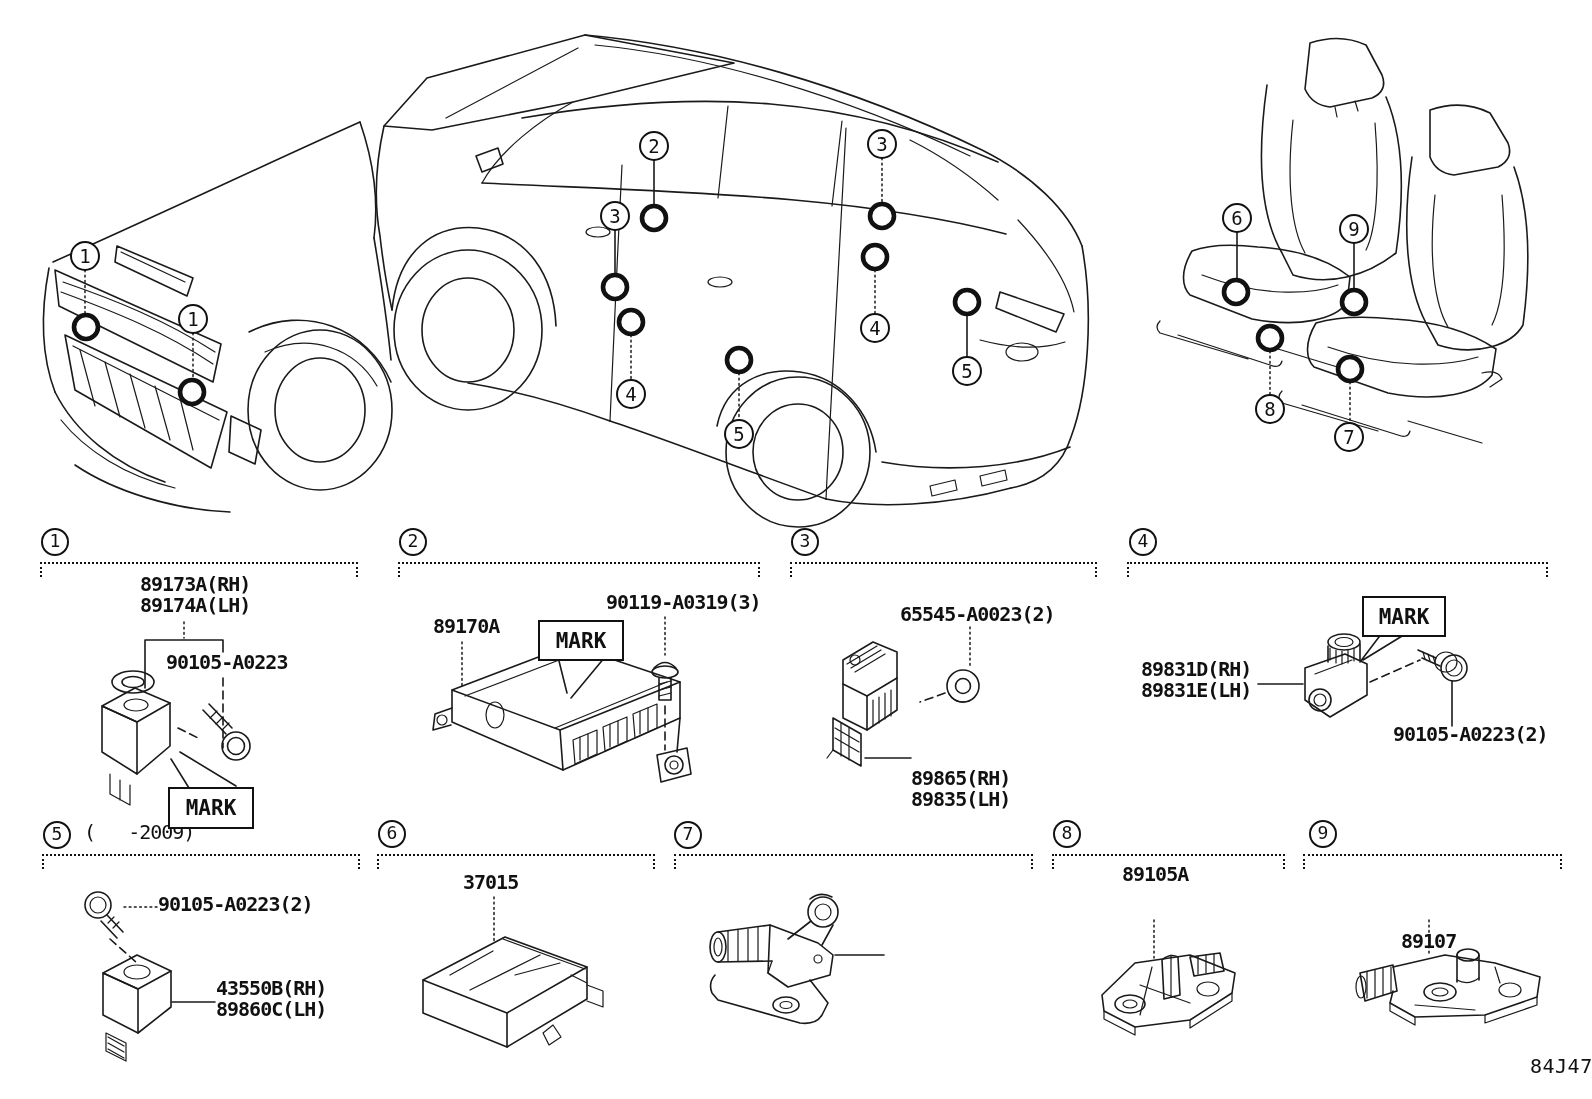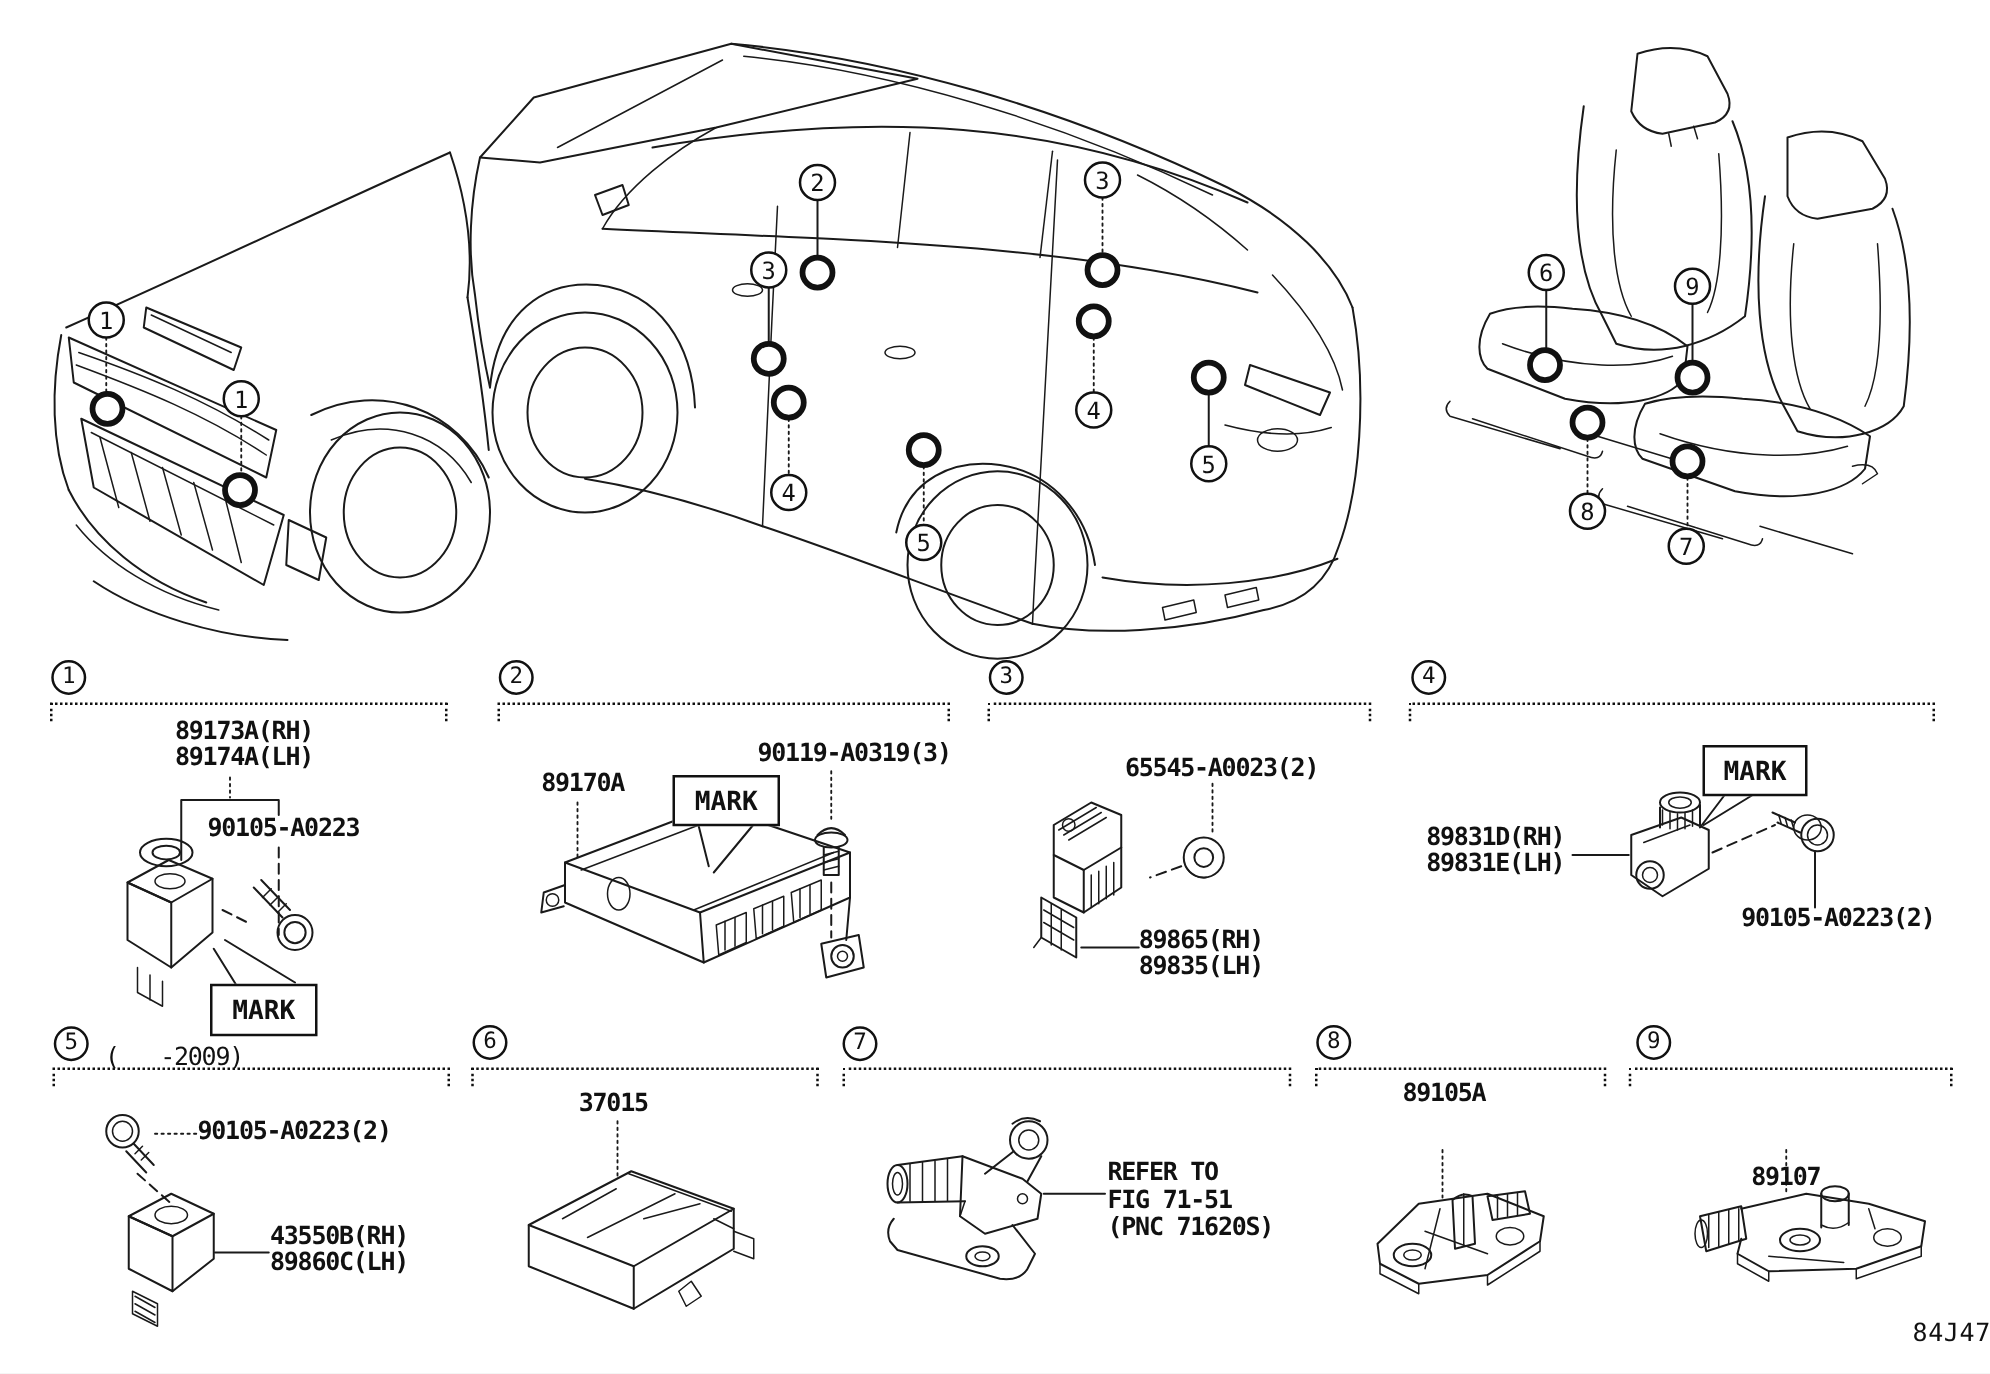--- a/index.html
+++ b/index.html
@@ -8,21 +8,21 @@
   svg{position:absolute;overflow:visible;}
   .ln{fill:none;stroke:#1a1a1a;stroke-width:1.6;stroke-linecap:round;stroke-linejoin:round;}
   .thin{stroke-width:1.2;}
   .dsh{stroke-dasharray:8 5;}
   .dot{stroke-dasharray:1.8 3.4;stroke-width:1.5;}
   .ring{fill:#fff;stroke:#111;stroke-width:4.6;}
   .cob{fill:#fff;stroke:#111;stroke-width:2;}
   .cn{font:500 19px "DejaVu Sans Mono",monospace;fill:#111;text-anchor:middle;}
   .pn{position:absolute;font:700 20px "DejaVu Sans Mono",monospace;letter-spacing:-1px;
       line-height:21px;white-space:pre;}
-  .note{position:absolute;font:500 20px "DejaVu Sans Mono",monospace;letter-spacing:-1px;white-space:pre;margin-top:13px;}
+  .note{position:absolute;font:500 20px "DejaVu Sans Mono",monospace;letter-spacing:-1px;white-space:pre;}
   .mark-box{position:absolute;border:2.5px solid #111;background:#fff;display:flex;
       align-items:center;justify-content:center;font:700 21px "DejaVu Sans Mono",monospace;}
   .sec-circle{position:absolute;width:28px;height:28px;border:2px solid #111;border-radius:50%;
       background:#fff;text-align:center;line-height:27px;font:500 18px "DejaVu Sans Mono",monospace;box-sizing:border-box;}
   .bracket{position:absolute;height:15px;border-top:2px dotted #111;border-left:2px dotted #111;
       border-right:2px dotted #111;box-sizing:border-box;}
   .footer-code{position:absolute;font:500 20px "DejaVu Sans Mono",monospace;letter-spacing:0.5px;margin-left:47px;}
 </style>
 </head>
 <body>
@@ -291,21 +291,21 @@
         <path d="M112,118 L112,150 L82,170"></path>
         <path d="M88,140 V166 M94,137 V163 M100,133 V159 M106,130 V156" class="thin"></path>
         <path d="M48,158 L76,174 L76,206 L48,190 Z"></path>
         <path d="M50,168 L74,182 M50,178 L74,192 M56,163 V196 M64,168 V200" class="thin"></path>
         <path d="M48,190 L42,198" class="thin"></path>
         <circle cx="70" cy="100" r="5" class="thin"></circle>
       </g>
     </g>
   </svg>
   <div class="pn" style="left:900px;top:604px">65545-A0023(2)</div>
-  <div class="pn" style="left:911px;top:741px"><span>89865(RH)</span><br><span>89835(LH)</span></div>
+  <div class="pn" style="left:911px;top:768px"><span>89865(RH)</span><br><span>89835(LH)</span></div>
 
   <svg style="left:1120px;top:560px" width="440" height="280" viewBox="0 0 440 280">
     <g class="ln">
       <path d="M262,73 L240,102 M287,73 L243,100"></path>
       <path d="M138,124 H183"></path>
       <path class="dsh" d="M250,122 L300,100"></path>
       <path d="M332,121 V166"></path>
       <g>
         <ellipse cx="224" cy="82" rx="16" ry="8"></ellipse>
           <ellipse cx="224" cy="82" rx="9" ry="4.5" class="thin"></ellipse>
@@ -384,21 +384,20 @@
         <path d="M100,70 L148,88 L163,100 L160,120 L118,132 L98,118 Z"></path>
         <path d="M102,106 L98,118" class="thin"></path>
         <path d="M45,120 Q38,128 42,138 L48,145 L130,168 Q146,170 152,160 L158,148 L140,125"></path>
         <ellipse cx="116" cy="150" rx="13" ry="8"></ellipse>
           <ellipse cx="116" cy="150" rx="6" ry="3.5" class="thin"></ellipse>
         <circle cx="148" cy="104" r="4" class="thin"></circle>
       </g>
       <path d="M165,100 H214"></path>
     </g>
   </svg>
-  <div class="pn" style="left:886px;top:926px;line-height:22px"><span>REFER TO</span><br><span>FIG 71-51</span><br><span>(PNC 71620S)</span></div>
 
   <svg style="left:1040px;top:855px" width="250" height="240" viewBox="0 0 250 240">
     <g class="ln">
       <path class="dot" d="M114,65 V103"></path>
       <g>
         <path d="M62,140 L95,108 L150,100 L195,118 L192,138 L150,165 L95,172 L64,156 Z"></path>
         <path d="M64,156 L64,164 L95,180 L95,172 M192,138 L192,146 L150,173 L150,165" class="thin"></path>
         <path d="M122,105 Q130,98 138,102 L140,140 L124,144 Z"></path>
         <path d="M131,100 V142" class="thin"></path>
         <path d="M150,102 L180,98 L184,116 L154,121 Z"></path>

